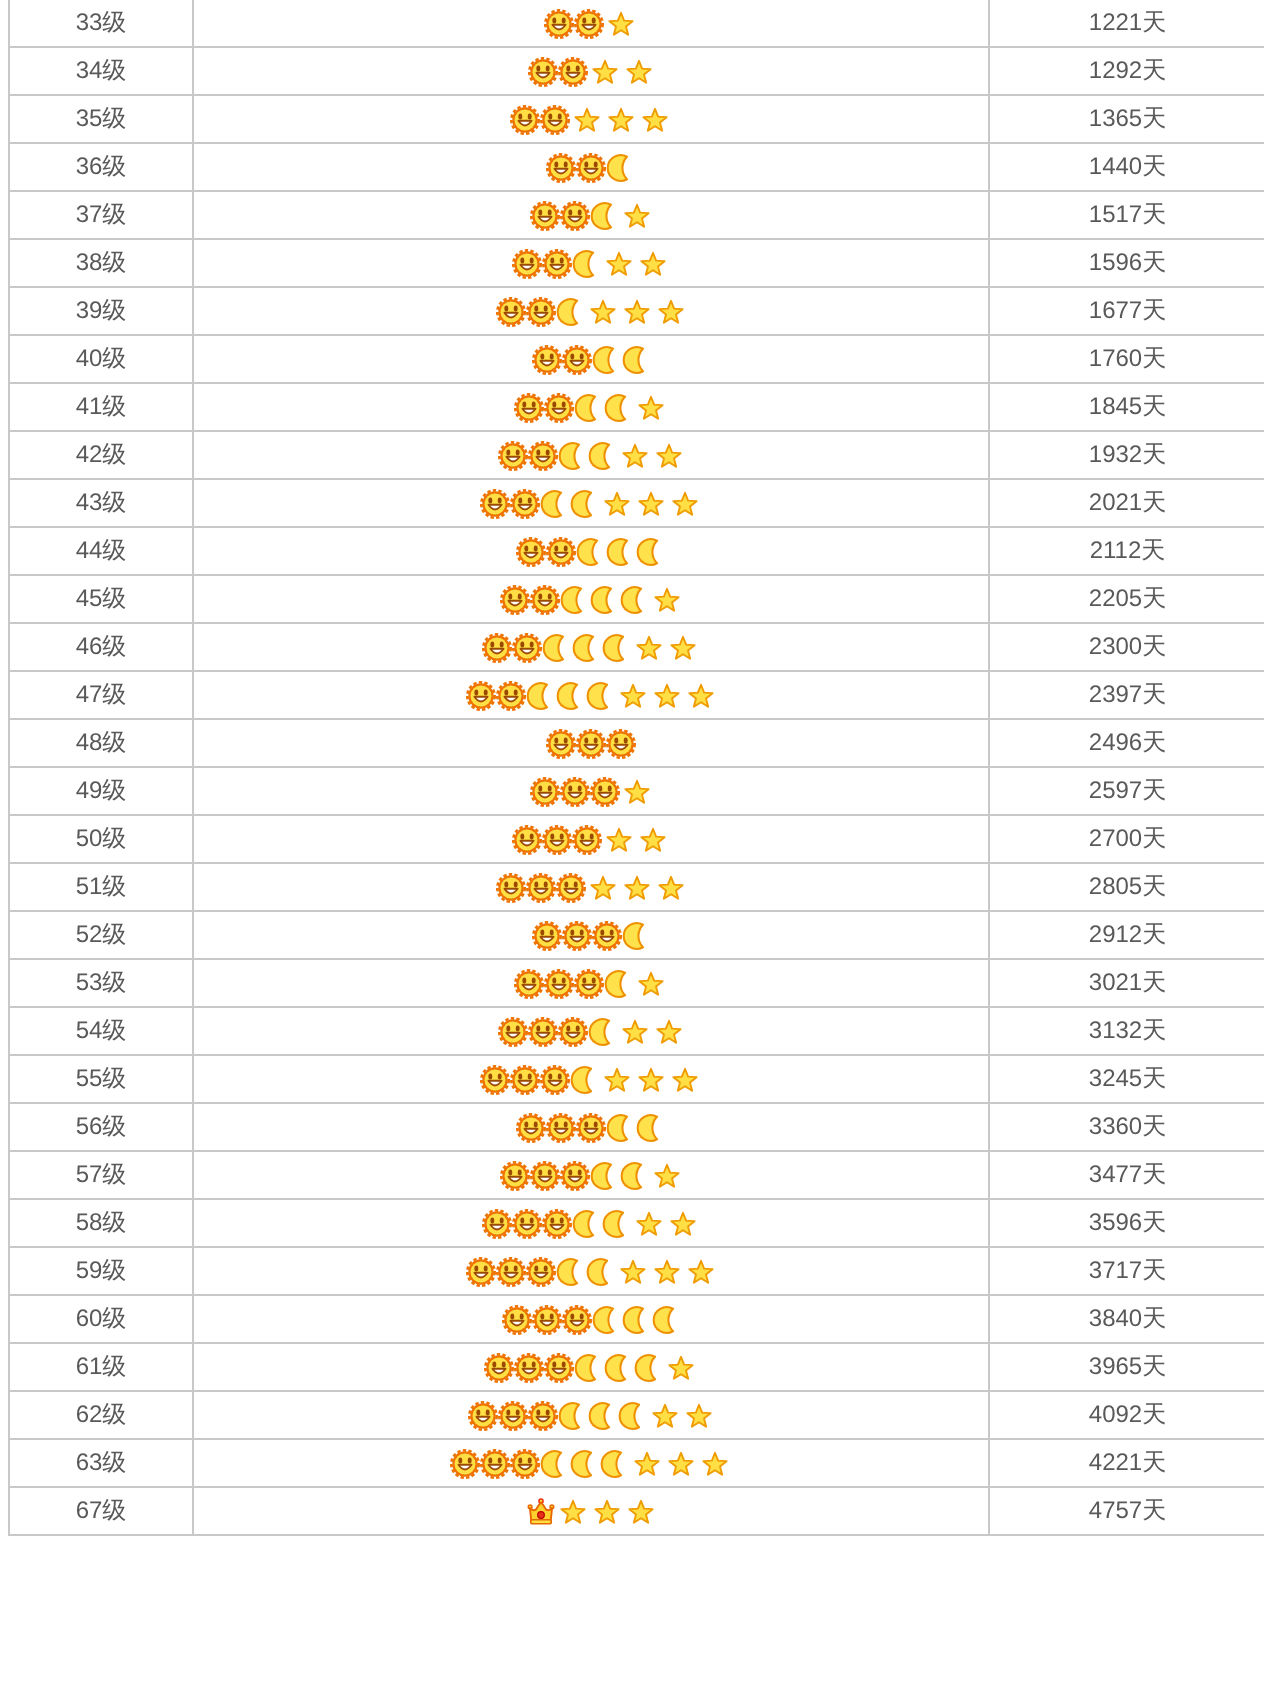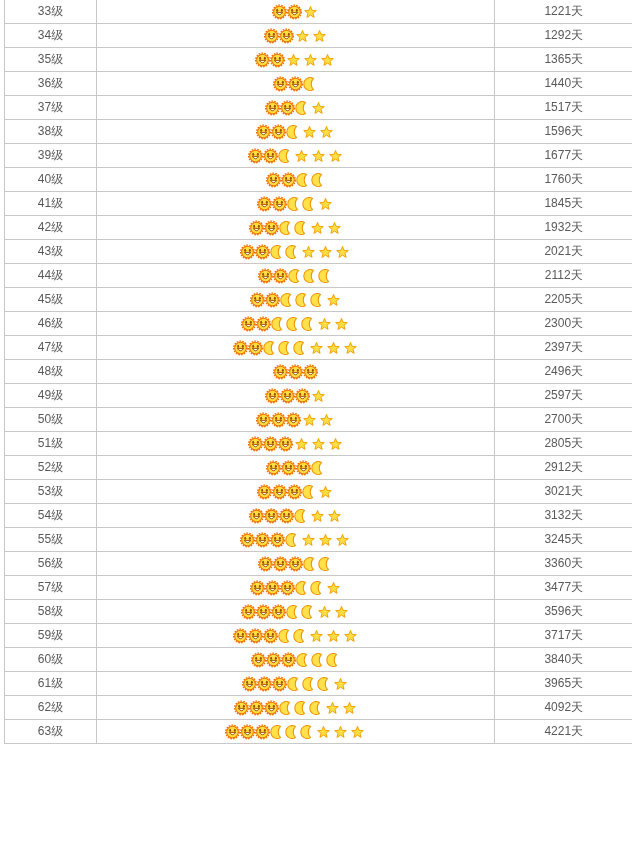--- a/index.html
+++ b/index.html
@@ -913,15 +913,33 @@
     <path d="M11.2 2 A6.9 6.9 0 1 0 11.2 14 A8.6 8.6 0 0 1 11.2 2 Z" fill="#ffe24b" stroke="#ef9000" stroke-width="1.1" stroke-linejoin="round"></path>
   </svg><svg data-name="star-icon" width="15" height="16" viewBox="0 0 16 16">
     <path d="M8 2 L9.65 6.23 L14.18 6.5 L10.66 9.37 L11.82 13.76 L8 11.3 L4.18 13.76 L5.34 9.37 L1.82 6.5 L6.35 6.23 Z" fill="#ffdf43" stroke="#f09c00" stroke-width="1" stroke-linejoin="round"></path>
   </svg><svg data-name="star-icon" width="15" height="16" viewBox="0 0 16 16">
     <path d="M8 2 L9.65 6.23 L14.18 6.5 L10.66 9.37 L11.82 13.76 L8 11.3 L4.18 13.76 L5.34 9.37 L1.82 6.5 L6.35 6.23 Z" fill="#ffdf43" stroke="#f09c00" stroke-width="1" stroke-linejoin="round"></path>
   </svg><svg data-name="star-icon" width="15" height="16" viewBox="0 0 16 16">
     <path d="M8 2 L9.65 6.23 L14.18 6.5 L10.66 9.37 L11.82 13.76 L8 11.3 L4.18 13.76 L5.34 9.37 L1.82 6.5 L6.35 6.23 Z" fill="#ffdf43" stroke="#f09c00" stroke-width="1" stroke-linejoin="round"></path>
   </svg></td>
           <td class="c-days" data-name="days-cell">4221天</td>
         </tr>
+        <tr data-name="table-row">
+          <td class="c-level" data-name="level-cell">67级</td>
+          <td class="c-icons" data-name="icons-cell"><svg data-name="crown-icon" width="15" height="16" viewBox="0 0 16 16">
+    <circle cx="2.2" cy="5.2" r="1" fill="#ffd22e" stroke="#e86800" stroke-width="0.8"></circle>
+    <circle cx="13.8" cy="5.2" r="1" fill="#ffd22e" stroke="#e86800" stroke-width="0.8"></circle>
+    <circle cx="8" cy="2.2" r="1.1" fill="#ffd22e" stroke="#e83018" stroke-width="0.8"></circle>
+    <path d="M2.8 12.6 L2.1 5.9 Q3.8 7.7 5.4 6.6 Q6.4 4.6 8 2.9 Q9.6 4.6 10.6 6.6 Q12.2 7.7 13.9 5.9 L13.2 12.6 Z" fill="#ffd22e" stroke="#e86800" stroke-width="1" stroke-linejoin="round"></path>
+    <circle cx="8" cy="9.6" r="1.8" fill="#e83018" stroke="#b80000" stroke-width="0.6"></circle>
+    <rect x="2.5" y="12.1" width="11" height="2.2" rx="1" fill="#ffdf43" stroke="#e86800" stroke-width="0.8"></rect>
+  </svg><svg data-name="star-icon" width="15" height="16" viewBox="0 0 16 16">
+    <path d="M8 2 L9.65 6.23 L14.18 6.5 L10.66 9.37 L11.82 13.76 L8 11.3 L4.18 13.76 L5.34 9.37 L1.82 6.5 L6.35 6.23 Z" fill="#ffdf43" stroke="#f09c00" stroke-width="1" stroke-linejoin="round"></path>
+  </svg><svg data-name="star-icon" width="15" height="16" viewBox="0 0 16 16">
+    <path d="M8 2 L9.65 6.23 L14.18 6.5 L10.66 9.37 L11.82 13.76 L8 11.3 L4.18 13.76 L5.34 9.37 L1.82 6.5 L6.35 6.23 Z" fill="#ffdf43" stroke="#f09c00" stroke-width="1" stroke-linejoin="round"></path>
+  </svg><svg data-name="star-icon" width="15" height="16" viewBox="0 0 16 16">
+    <path d="M8 2 L9.65 6.23 L14.18 6.5 L10.66 9.37 L11.82 13.76 L8 11.3 L4.18 13.76 L5.34 9.37 L1.82 6.5 L6.35 6.23 Z" fill="#ffdf43" stroke="#f09c00" stroke-width="1" stroke-linejoin="round"></path>
+  </svg></td>
+          <td class="c-days" data-name="days-cell">4757天</td>
+        </tr>
       </tbody>
   </table>
 </div>
 
 </body></html>

